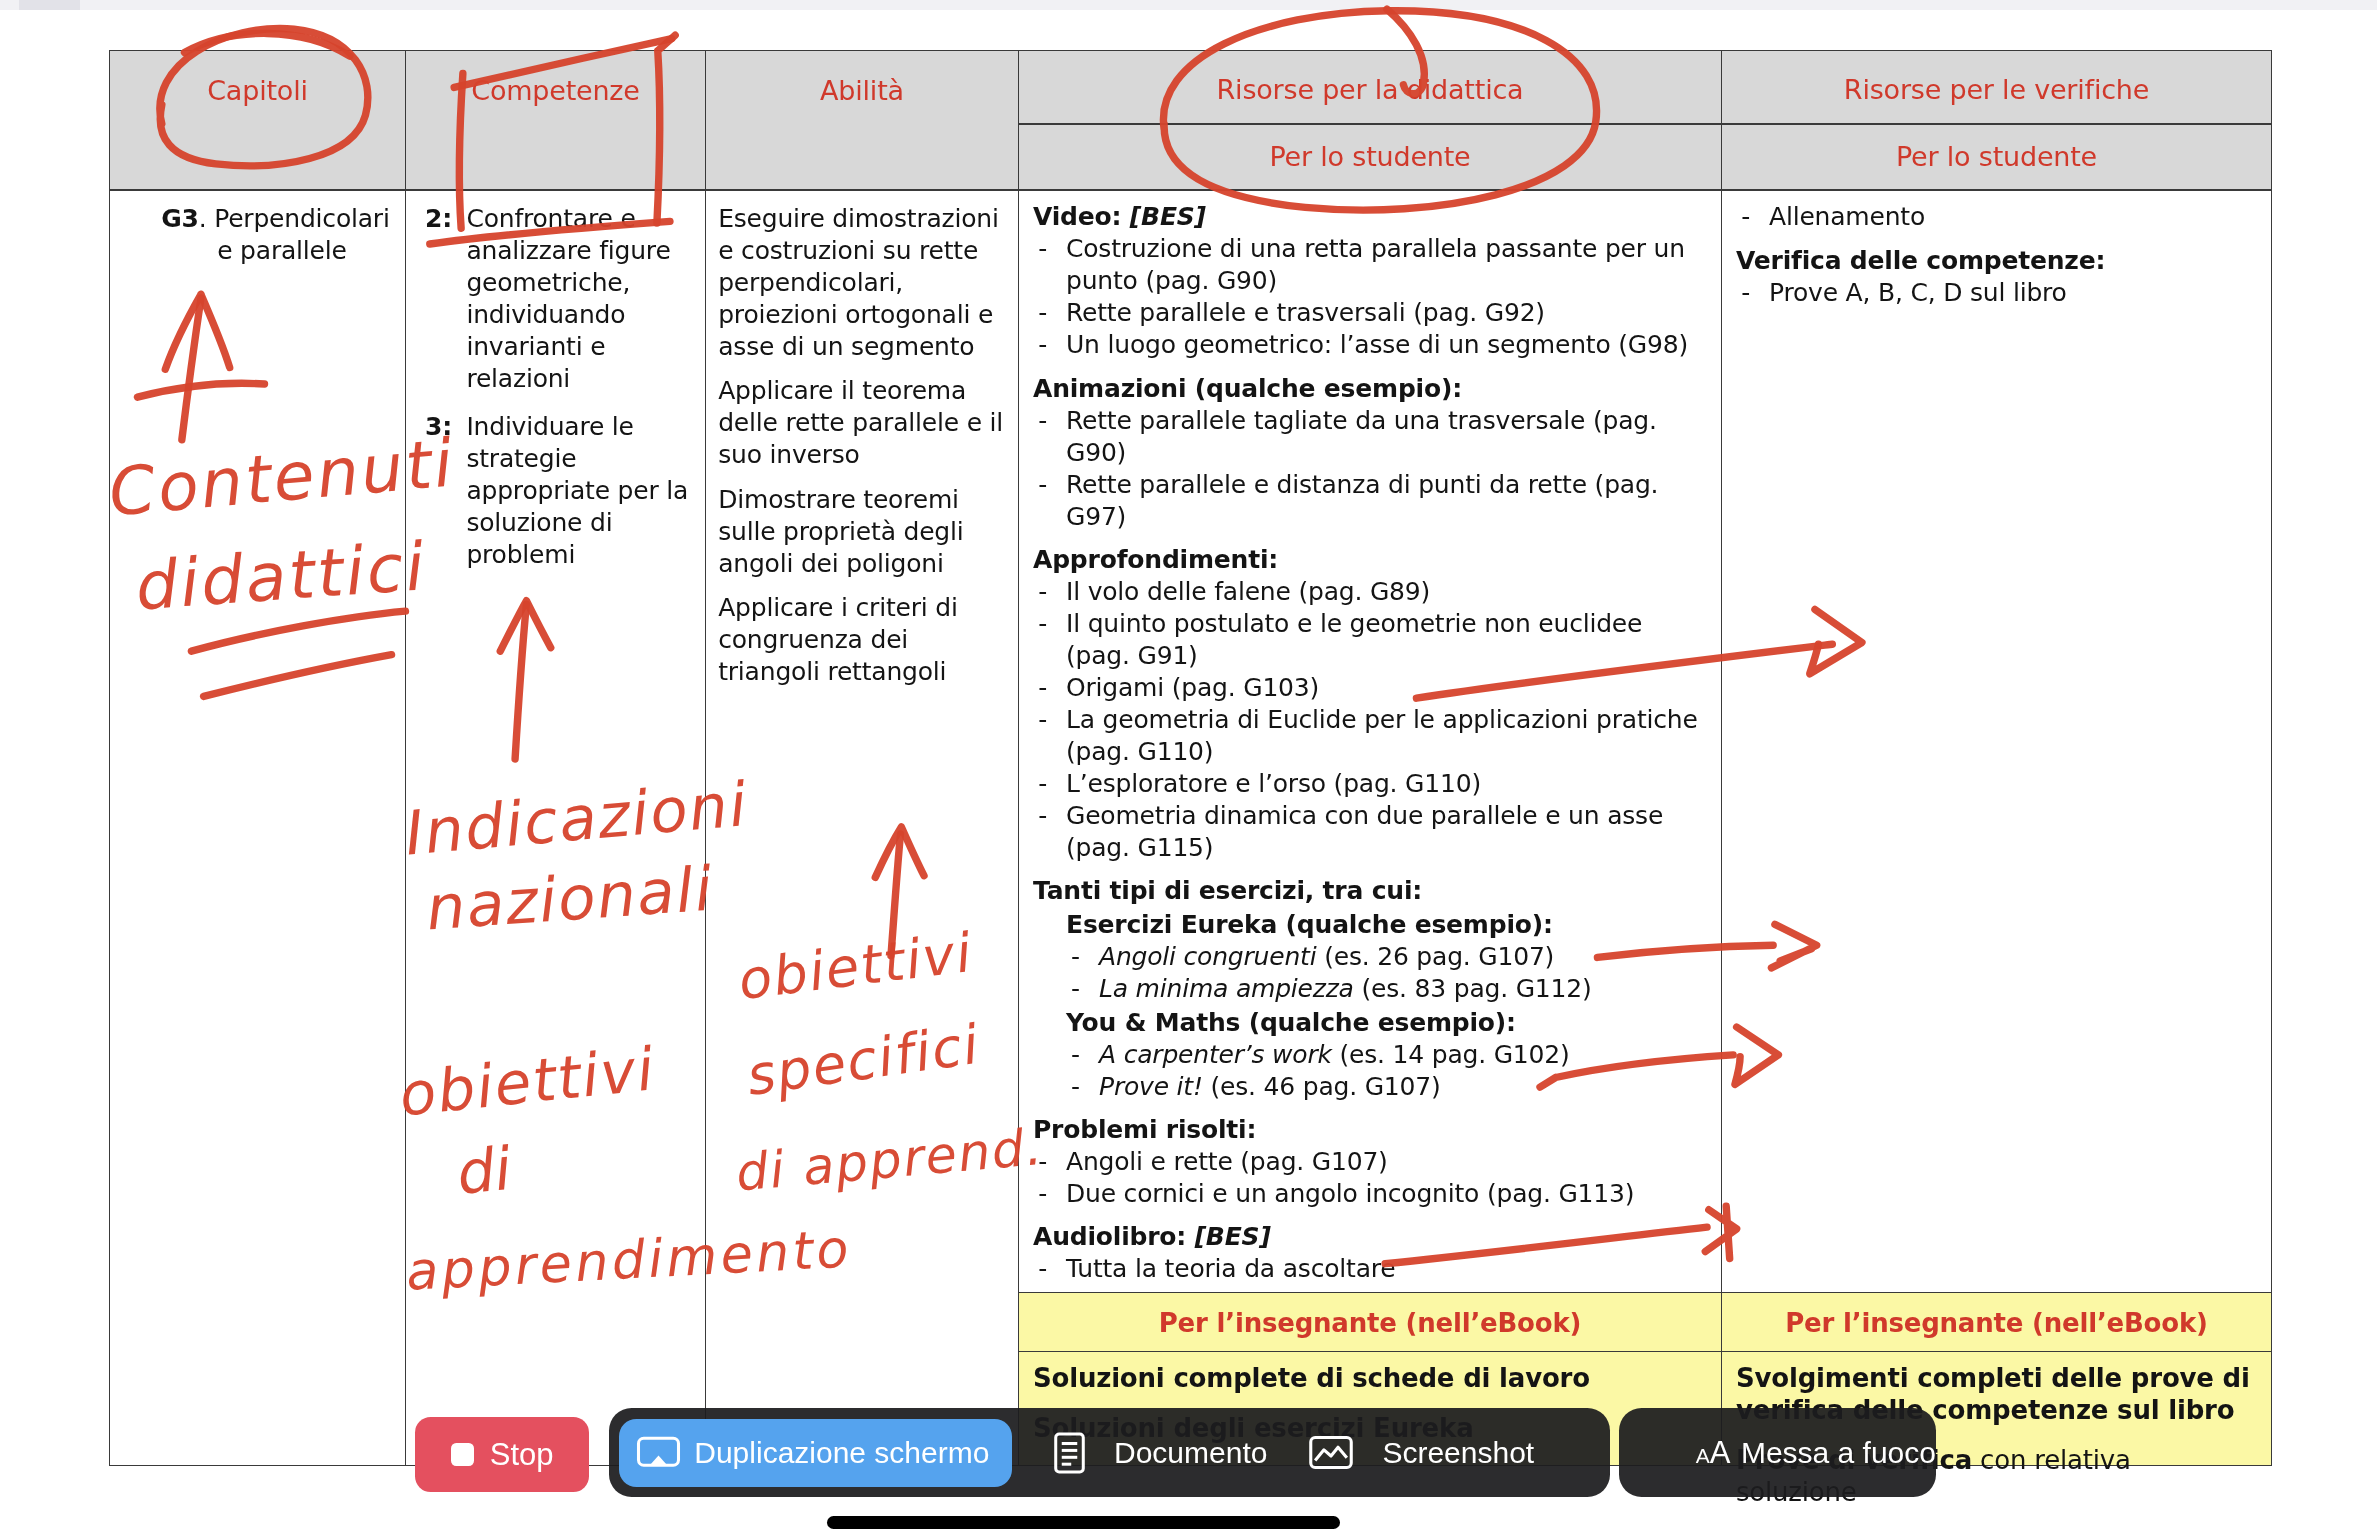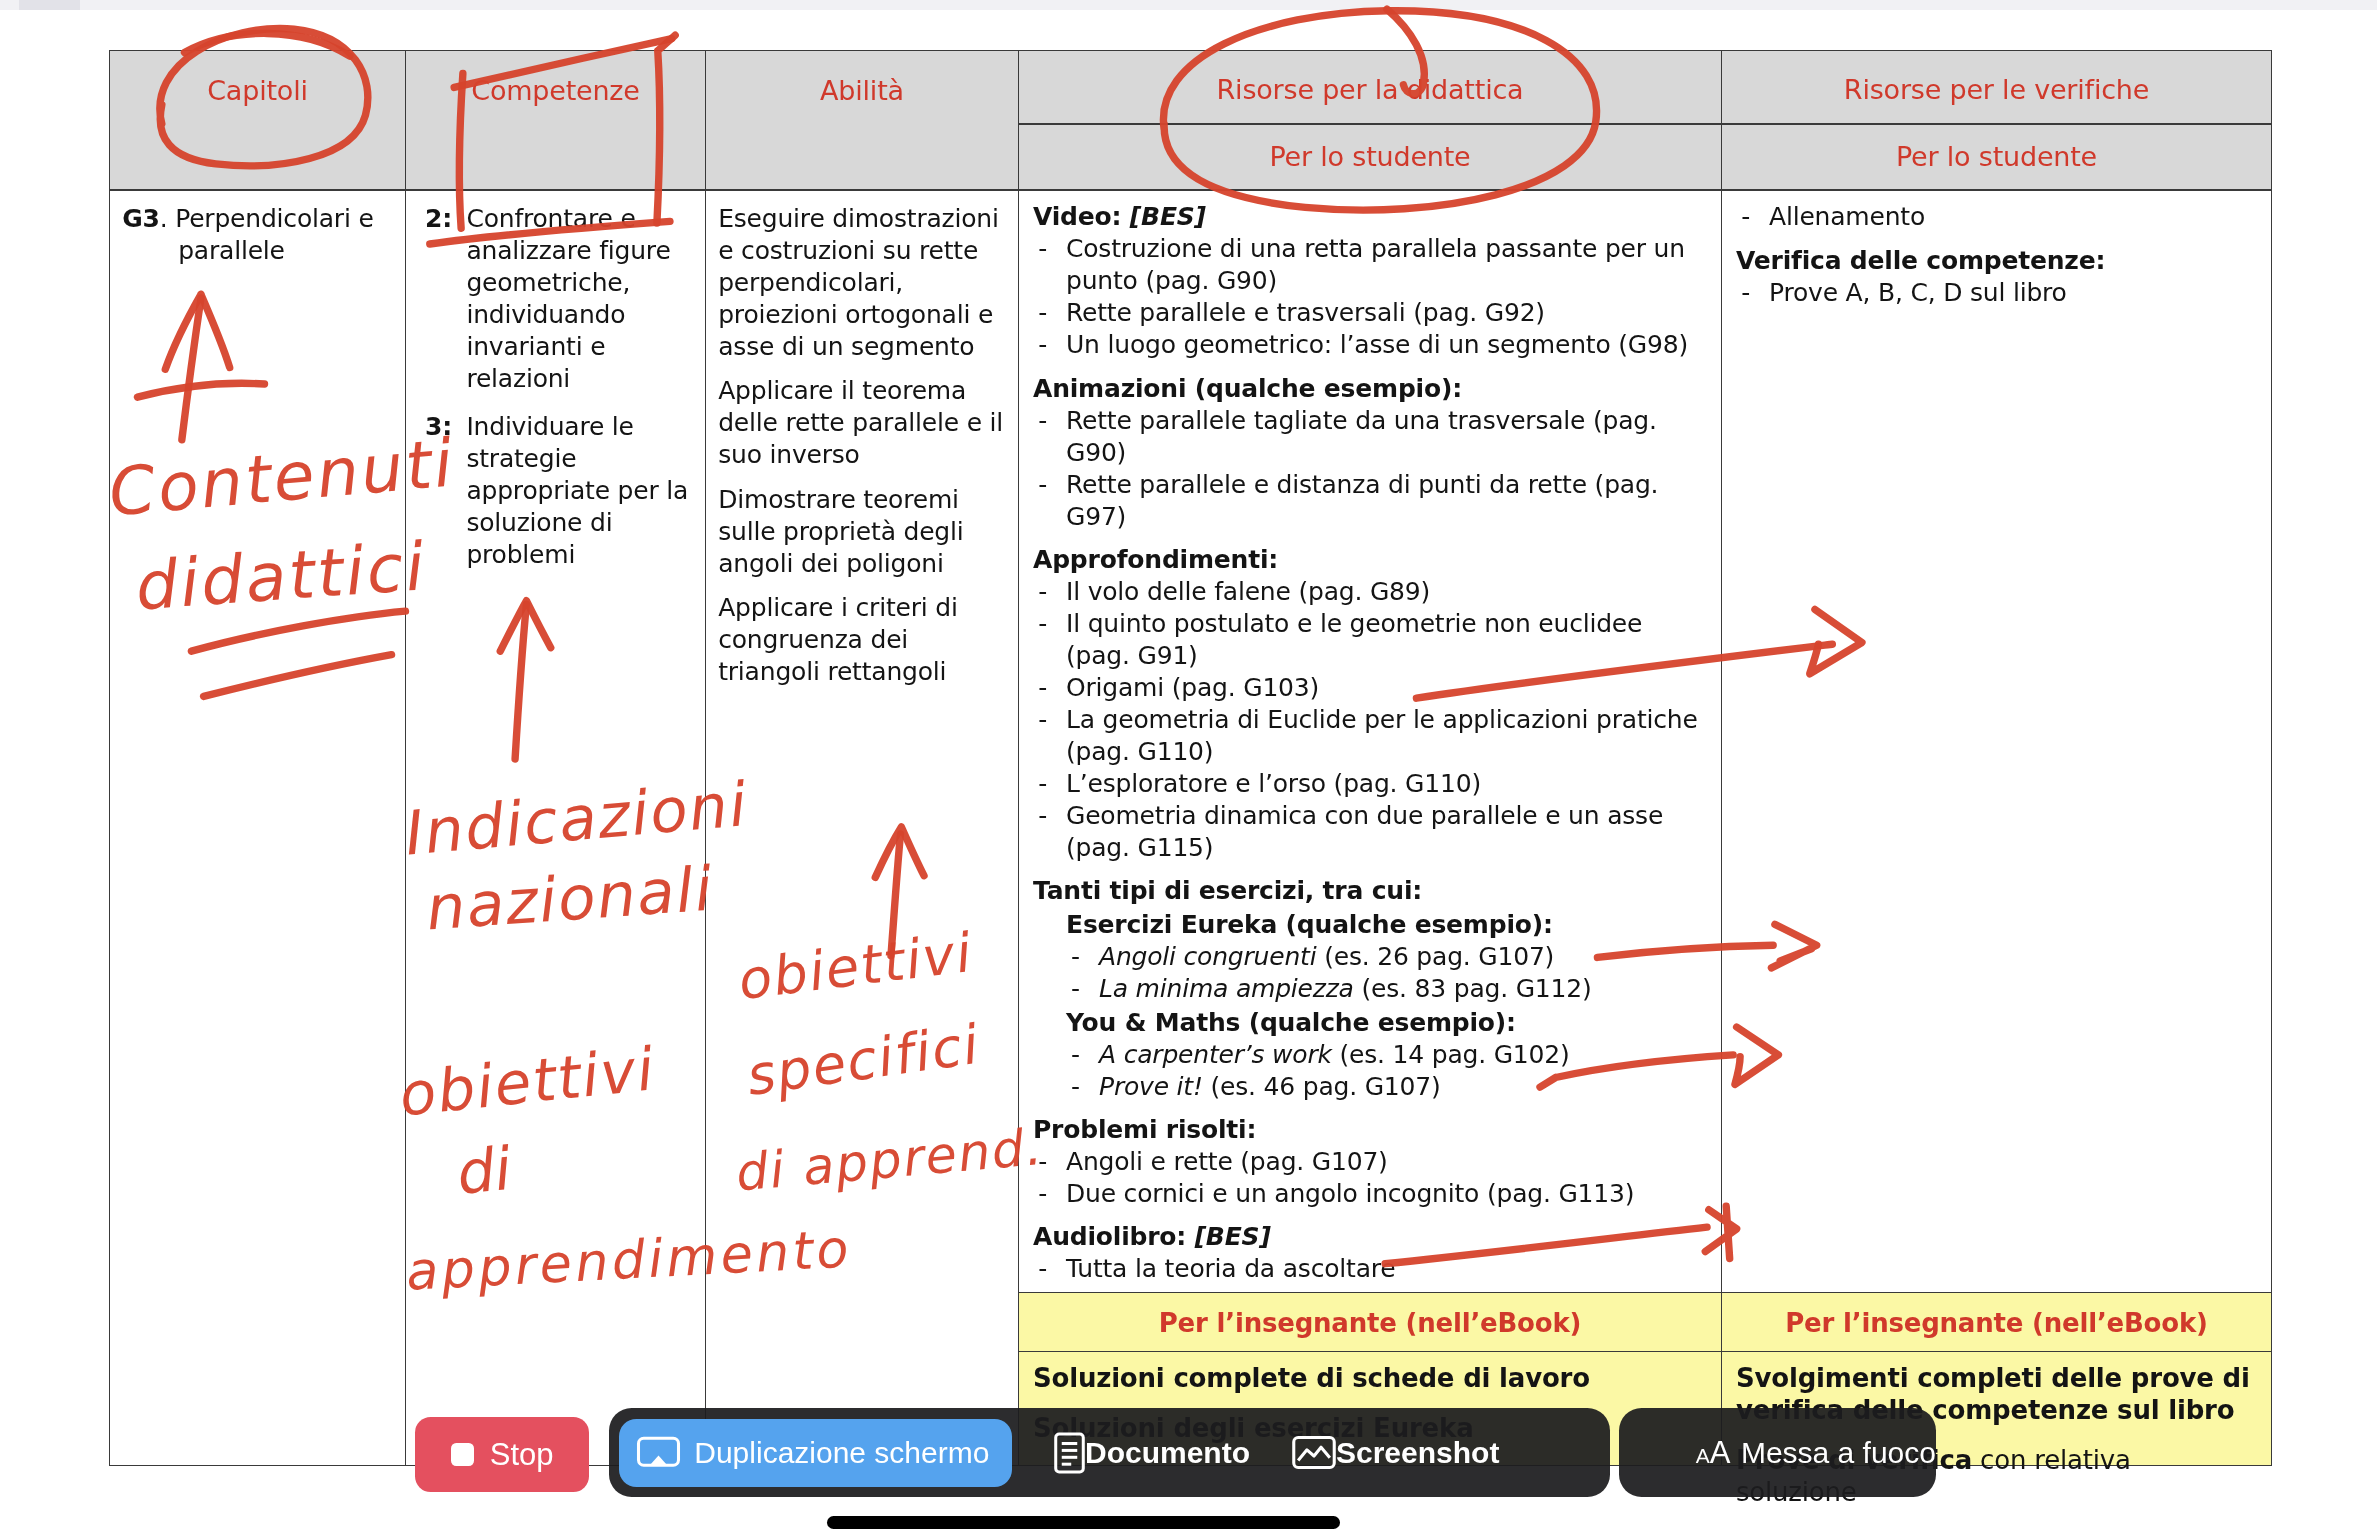--- a/index.html
+++ b/index.html
@@ -43,42 +43,42 @@
   .h{font-weight:bold;margin-top:11.3px;}
   .blk:first-child{margin-top:0;}
   .item{padding-left:33px;}
   .item::before{content:"-";position:absolute;left:5.2px;top:0;}
   .subh{font-weight:bold;padding-left:33px;margin-top:1.7px;}
   .subitem{padding-left:66px;}
   .subitem::before{content:"-";position:absolute;left:38px;top:0;}
   .para{margin-bottom:12.2px;}
   .numitem{padding-left:50px;margin-bottom:15.7px;}
   .numitem .num{position:absolute;left:8.7px;font-weight:bold;}
-  .hang{padding-left:56px;text-indent:-56px;}
+  .hang{padding-left:56px;text-indent:-56px;margin-left:39px;}
   .ypara{margin-bottom:17.4px;}
 
   
   .anno{position:absolute;left:0;top:0;z-index:6;pointer-events:none;}
   .anno path{fill:none;stroke:var(--hand-red);stroke-width:8.5;stroke-linecap:round;stroke-linejoin:round;opacity:.95;}
   .anno text{fill:var(--hand-red);font-family:"DejaVu Sans",sans-serif;font-style:italic;opacity:.95;}
 
   
   .toolbar-item{font-family:"Liberation Sans",sans-serif;}
   .stopbtn{position:absolute;left:390px;top:1417px;width:174px;height:75px;z-index:10;
            background:var(--stop-red);border-radius:15.7px;display:flex;align-items:center;
            justify-content:center;gap:15.7px;color:#fff;font-size:31px;
            font-family:"Liberation Sans",sans-serif;margin-left:25px;}
   .stopsq{width:23.5px;height:23.5px;background:#fff;border-radius:5.2px;}
   .pill{position:absolute;top:1408px;height:89px;z-index:10;background:rgba(28,28,30,0.93);
         border-radius:22.6px;display:flex;align-items:center;color:#fff;font-size:30px;
         font-family:"Liberation Sans",sans-serif;}
   .mainpill{left:609px;width:1001px;padding:0;}
   .mirrorbtn{margin-left:10.4px;height:68px;background:var(--mirror-blue);border-radius:17.4px;
              display:flex;align-items:center;gap:12.2px;padding:0 22.6px 0 15.7px;}
-  .toolitem{display:flex;align-items:center;gap:0;margin-left:42px;font-weight:bold;}
+  .toolitem{display:flex;align-items:center;gap:29px;margin-left:42px;}
   .focuspill{left:1619px;width:317px;display:flex;justify-content:flex-end;gap:10.4px;}
   .aa .s1{font-size:21px;} .aa .s2{font-size:31px;}
   .homebar{position:absolute;left:827px;top:1516px;width:513px;height:13px;background:#000;
            border-radius:7px;z-index:10;}
 </style>
 </head>
 <body>
 
 <div class="topstrip">
     <div class="smudge"></div>

